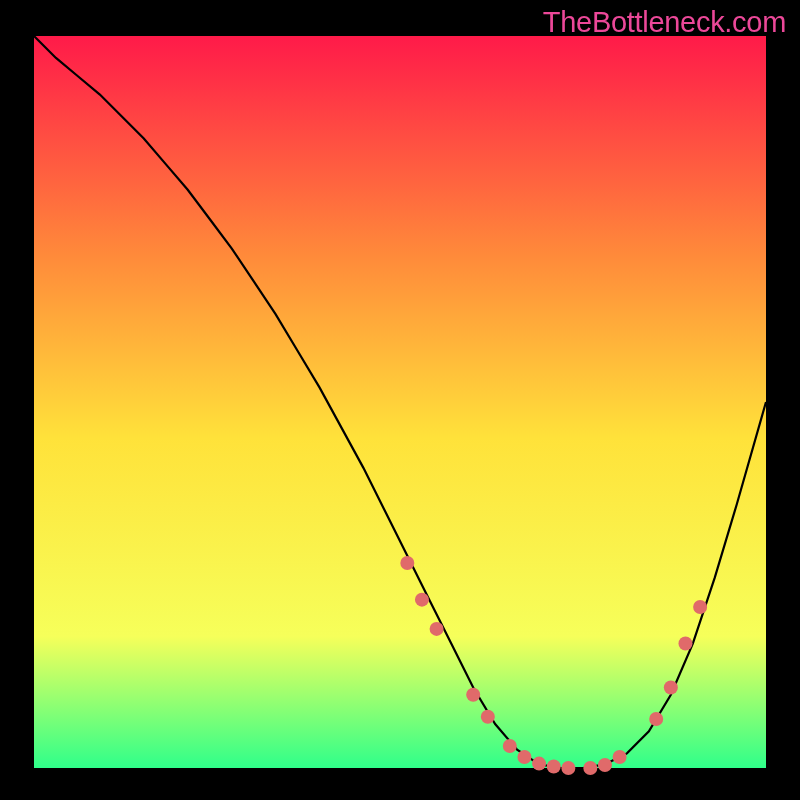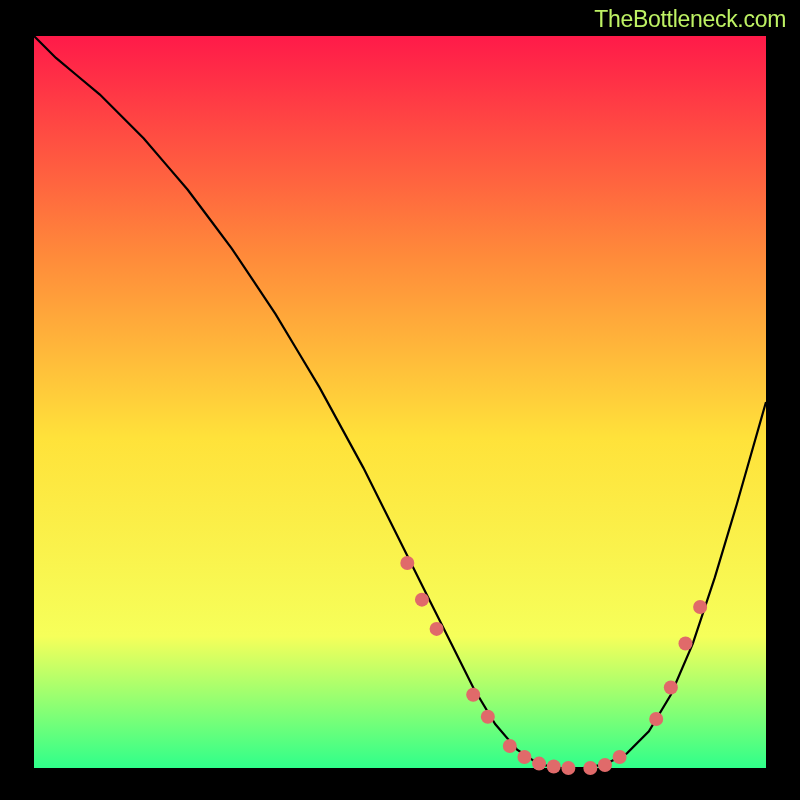--- a/index.html
+++ b/index.html
@@ -13,22 +13,22 @@
   }
   .canvas {
     position: relative;
     width: 800px;
     height: 800px;
   }
   .watermark {
     position: absolute;
     top: 6px;
     right: 14px;
-    color: #bef264;
-    font-size: 23px;
+    color: #ec4899;
+    font-size: 29px;
     font-weight: 500;
     letter-spacing: -0.3px;
   }
   svg {
     display: block;
   }
 </style>
 </head>
 <body>
 

